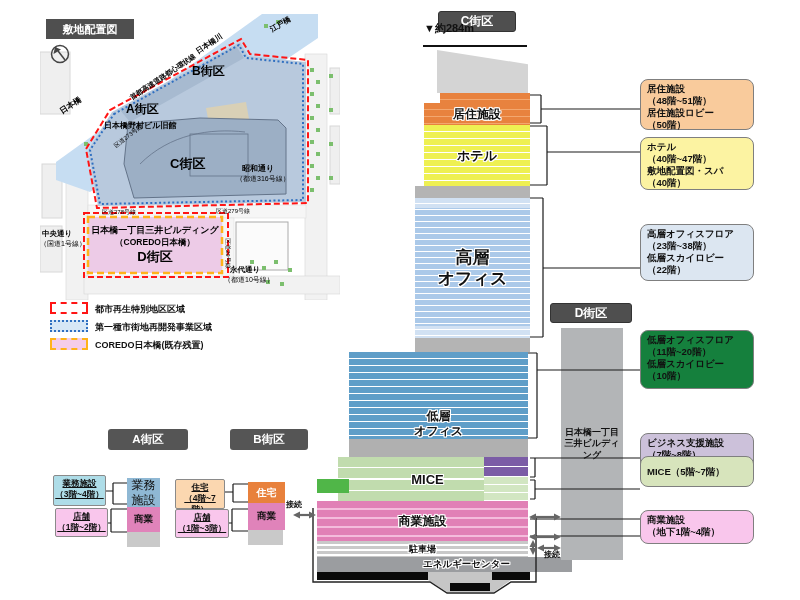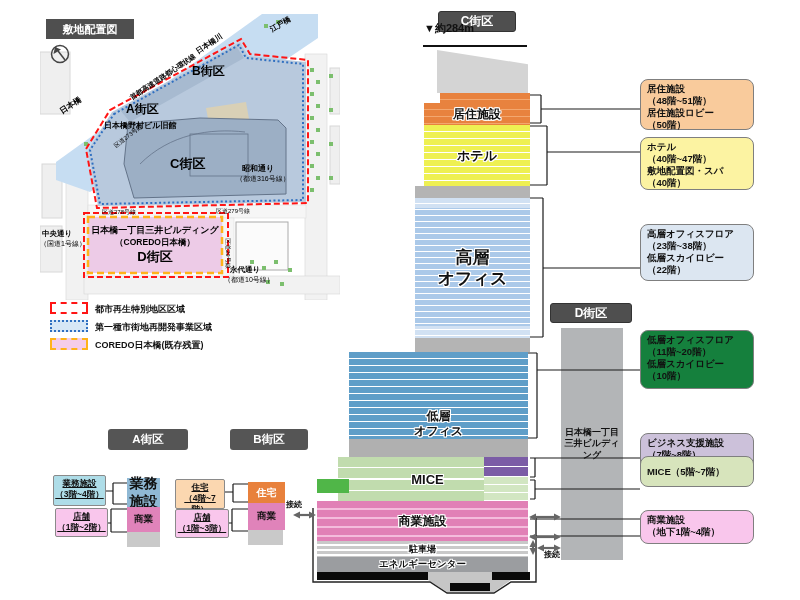--- a/index.html
+++ b/index.html
@@ -20,21 +20,21 @@
   .band{background:#b4b4b4;}
   .hioff{background:repeating-linear-gradient(180deg,#abc9e9 0 5px,#ffffff 5px 6px);}
   .hioff .lite{position:absolute;left:0;width:100%;background:rgba(255,255,255,.45);}
   .looff{background:repeating-linear-gradient(180deg,#5f9ec8 0 6px,#ffffff 6px 7px);align-items:flex-end;}
   .mice{background:repeating-linear-gradient(180deg,#c1dcae 0 10px,#ffffff 10px 11.5px);}
   .micelite{background:repeating-linear-gradient(180deg,#d2e6c2 0 7px,#ffffff 7px 8px);}
   .purple{background:repeating-linear-gradient(180deg,#7b5ca6 0 9px,#ffffff 9px 10px);}
   .bgreen{background:#50b648;}
   .com{background:repeating-linear-gradient(180deg,#e180b6 0 7px,#f4bcdc 7px 9px);}
   .park{background:repeating-linear-gradient(180deg,#c9c9c9 0 3.5px,#ffffff 3.5px 5px);}
-  .energy{background:#9b9da0;}
+  .energy{background:#9b9da0;padding-left:44px;}
   .black{background:#0a0a0a;}
   .dbldg{background:#b3b5b7;}
   .two{white-space:pre-line;line-height:1.25;}
   
   .note{position:absolute;left:640px;width:114px;border:1.3px solid #7f7f7f;border-radius:8px;
         padding:3px 6px;font-size:9.5px;font-weight:bold;line-height:12px;box-sizing:border-box;}
   .n1{background:#f9cb9c;} .n2{background:#fcf3a2;} .n3{background:#dce6f1;}
   .n4{background:#15803d;} .n5{background:#ccc1da;} .n6{background:#d7e4bc;display:flex;align-items:center;}
   .n7{background:#f9c6ec;}
   
@@ -302,21 +302,21 @@
   <div class="callout c-peach" style="left:175px;top:479px;width:50px;height:30px">
     <div>住宅</div>
     <div>（4階~7階）</div>
   </div>
   <div class="callout c-pink" style="left:175px;top:509px;width:54px;height:29px">
     <div>店舗</div>
     <div>（1階~3階）</div>
   </div>
 
   <div class="abs ctr" style="left:127px;top:478px;width:33px;height:29px;background:#8fb8d4">
-    <span class="two" style="font-size:14px;font-weight:bold">業務
+    <span class="two" style="font-size:12px;font-weight:normal">業務
 施設</span>
   </div>
   <div class="abs ctr" style="left:127px;top:507px;width:33px;height:25px;background:#e083ba">
     <span style="font-size:9.5px;font-weight:bold">商業</span>
   </div>
   <div class="abs" style="left:127px;top:532px;width:33px;height:15px;background:#c9c9c9"></div>
 
   <div class="abs ctr" style="left:248px;top:482px;width:37px;height:21px;background:#e8813c">
     <span style="font-size:10px;font-weight:bold;color:#fff">住宅</span>
   </div>

